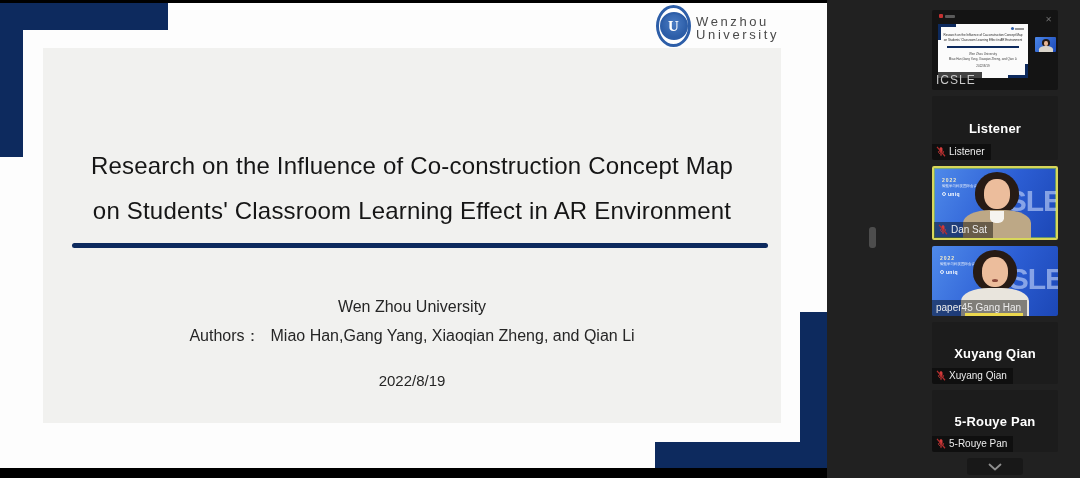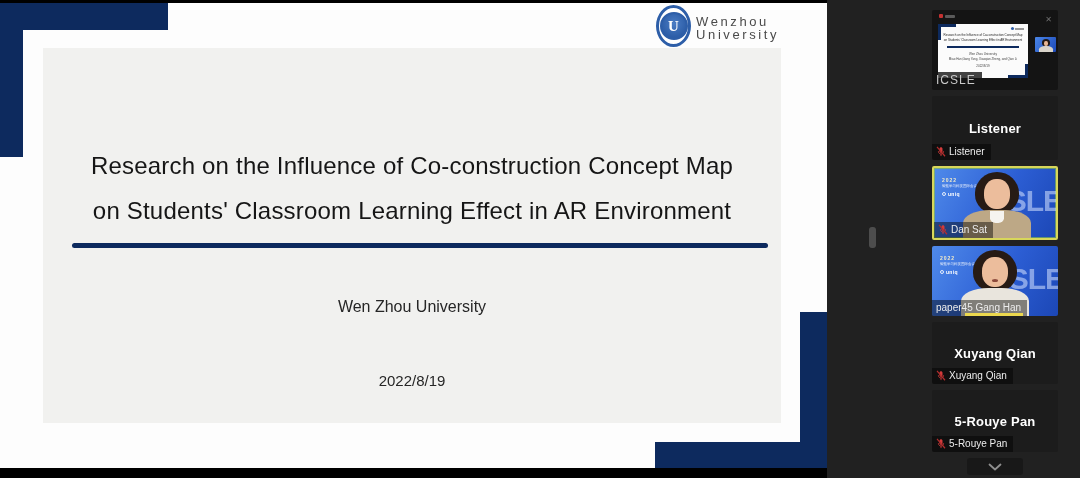--- a/index.html
+++ b/index.html
@@ -123,20 +123,23 @@
 
       <div class="content-panel"></div>
 
       <div class="slide-title">
         <div>Research on the Influence of Co-construction Concept Map</div>
         <div>on Students' Classroom Learning Effect in AR Environment</div>
       </div>
       <div class="title-rule"></div>
 
       <div class="slide-line university">Wen Zhou University</div>
+      <div class="slide-line authors">
+        <span>Authors：</span><span class="names">Miao Han,Gang Yang, Xiaoqian Zheng, and Qian Li</span>
+      </div>
       <div class="slide-line date">2022/8/19</div>
 
       <div class="logo">
         <div class="emblem">
           <div class="emblem-inner">U</div>
         </div>
         <div class="logo-text">
           <div class="logo-en">Wenzhou University</div>
         </div>
       </div>

